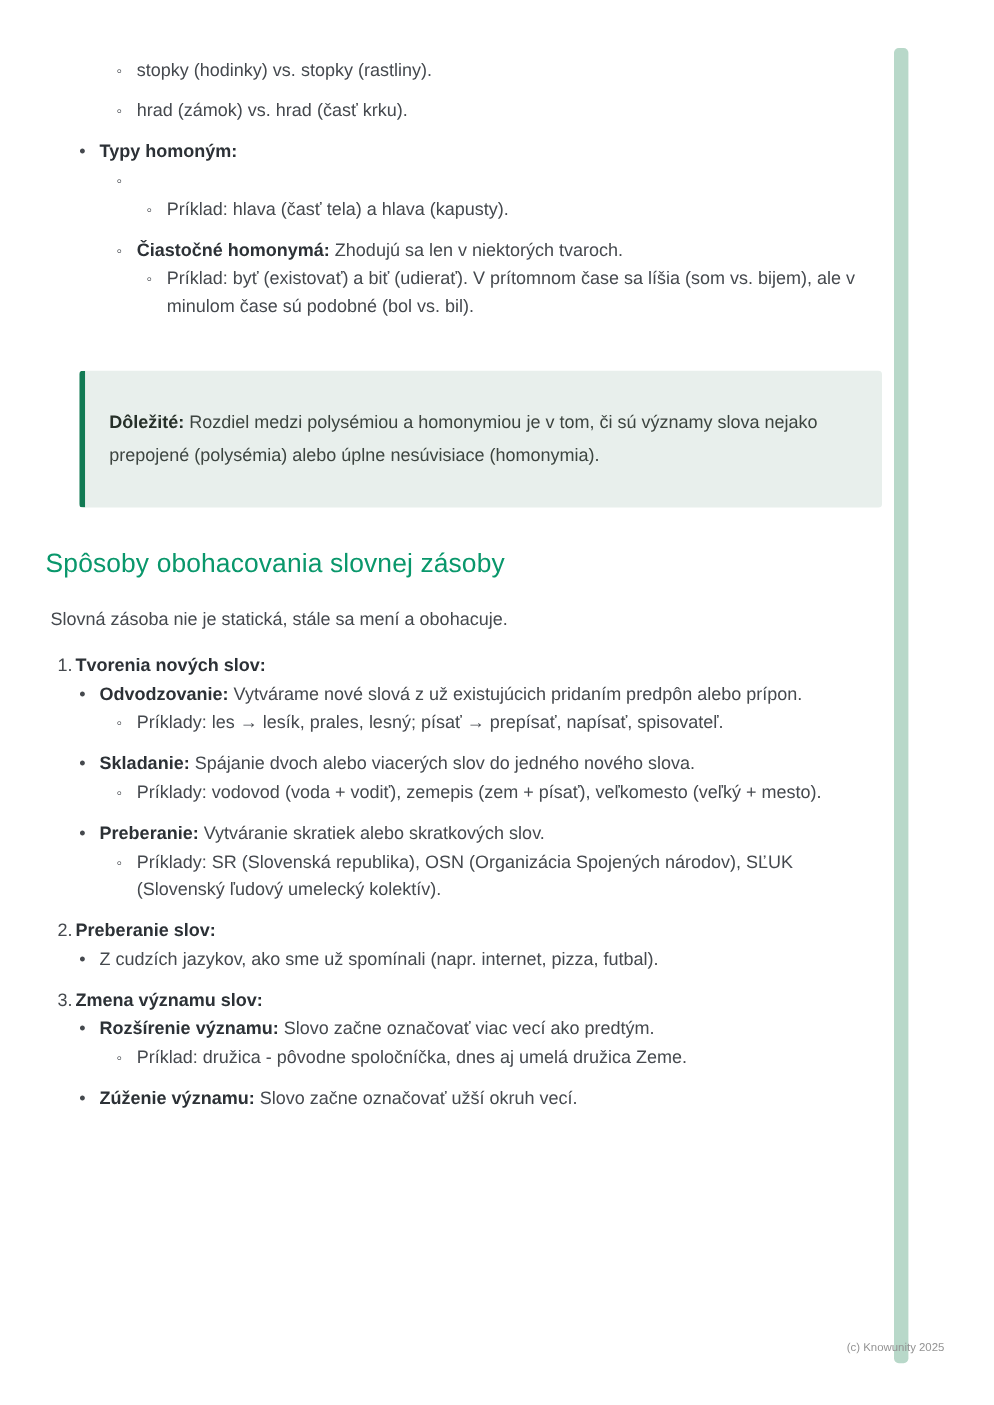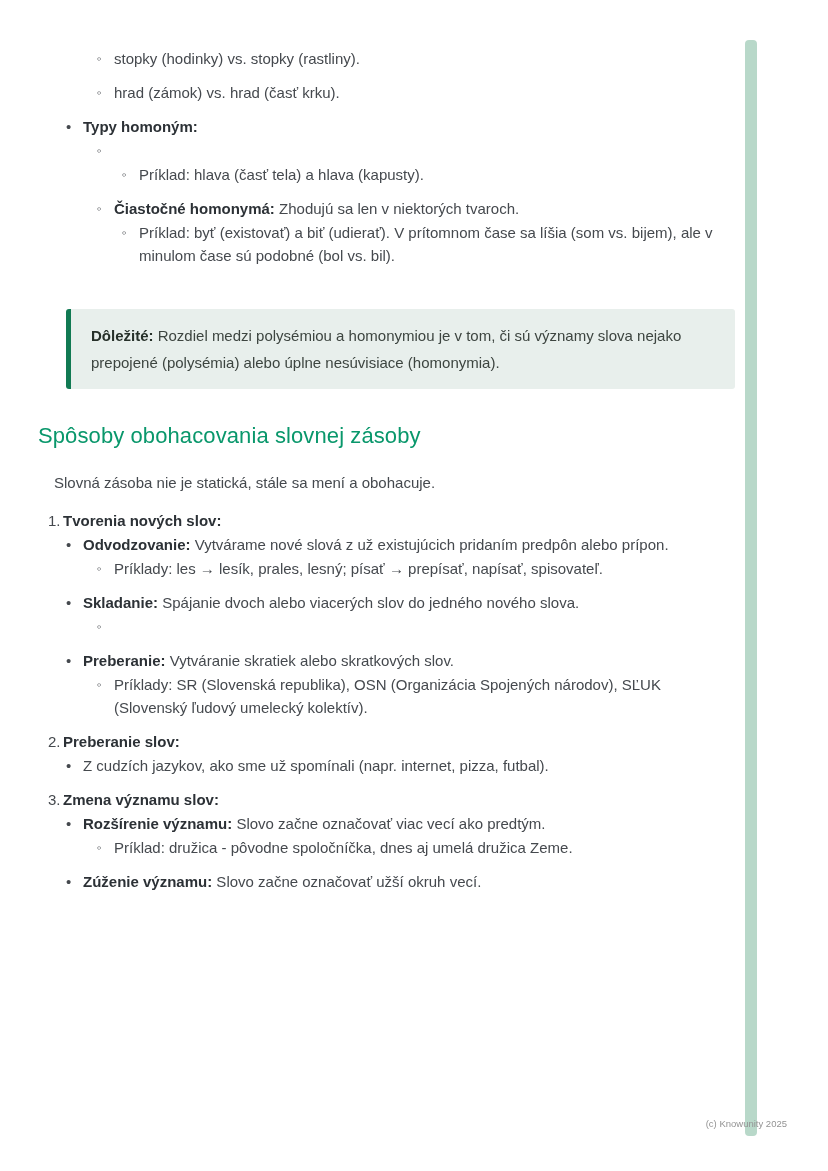--- a/index.html
+++ b/index.html
@@ -22,25 +22,25 @@
   .lv1{padding-left:10px}
   .lv2{padding-left:28px}
   .lv3{padding-left:59px}
   .lv4{padding-left:84px}
   .marker{flex:0 0 17px}
   .marker.num{flex-basis:15px}
   .marker.circ{font-size:13px}
   .txt{flex:1}
   .b{font-weight:700;color:var(--bold)}
   .i{}
-  .callout{margin:42px 0 0 28px;background:var(--callout-bg);border-left:5px solid var(--callout-border);border-radius:3px;padding:13px 20px}
+  .callout{margin:42px 0 0 28px;background:var(--callout-bg);border-left:5px solid var(--callout-border);border-radius:3px;padding:30px 20px}
   .callout-text{margin:0;line-height:27px;color:#3d4540}
   .callout-text .b{color:#263029}
   .heading{margin:32px 0 20px;font-size:22px;line-height:30px;color:var(--accent);font-weight:400;letter-spacing:.1px}
-  .para{margin:0 16px 15px}
+  .para{margin:0 4px 15px}
   .stripe{position:absolute;right:71px;top:40px;bottom:35px;width:12px;background:var(--stripe);border-radius:4px;z-index:1}
   .footer{position:absolute;right:41px;bottom:42px;font-size:9.5px;color:#939393;z-index:2}
 </style>
 </head>
 <body>
 
 <div class="page">
   <main class="content">
 
     <ul class="list">
@@ -93,20 +93,21 @@
         <li class="item lv3">
           <span class="marker circ">◦</span>
           <span class="txt"><span class="i">Príklady: les → lesík, prales, lesný; písať → prepísať, napísať, spisovateľ.</span></span>
         </li>
         <li class="item lv2 loose">
           <span class="marker">•</span>
           <span class="txt"><span class="b">Skladanie:</span><span> Spájanie dvoch alebo viacerých slov do jedného nového slova.</span></span>
         </li>
         <li class="item lv3">
           <span class="marker circ">◦</span>
+          <span class="txt"><span class="i">Príklady: vodovod</span><span> (voda + vodiť), </span><span class="i">zemepis</span><span> (zem + písať), </span><span class="i">veľkomesto</span><span> (veľký + mesto).</span></span>
         </li>
         <li class="item lv2 loose">
           <span class="marker">•</span>
           <span class="txt"><span class="b">Preberanie:</span><span> Vytváranie skratiek alebo skratkových slov.</span></span>
         </li>
         <li class="item lv3">
           <span class="marker circ">◦</span>
           <span class="txt"><span class="i">Príklady: SR</span><span> (Slovenská republika), </span><span class="i">OSN</span><span> (Organizácia Spojených národov), </span><span class="i">SĽUK</span><span> (Slovenský ľudový umelecký kolektív).</span></span>
         </li>
         <li class="item lv1 loose">

